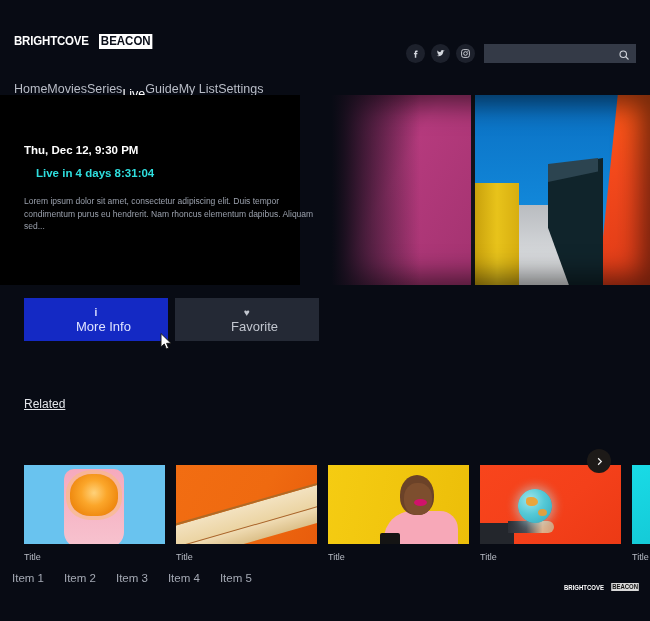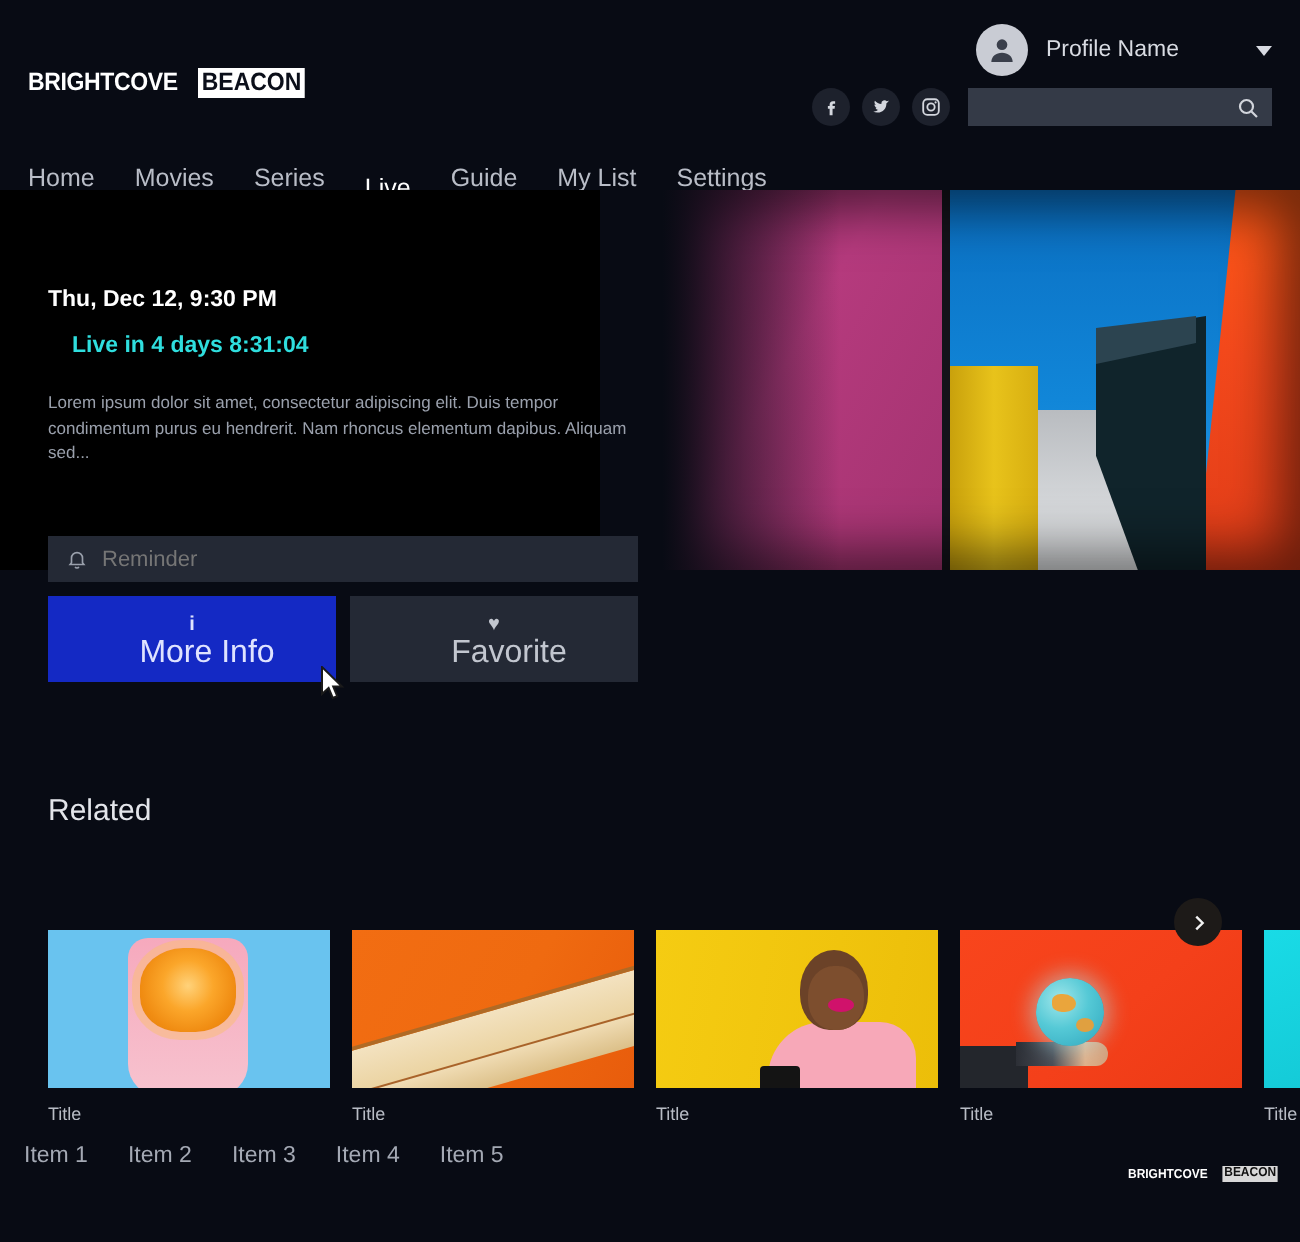--- a/index.html
+++ b/index.html
@@ -46,21 +46,21 @@
     position: relative; width: 152px; height: 19px; background: #343a47;
     display: flex; align-items: center; padding: 0 6px; margin-left: 3px;
   }
   .searchbox input {
     background: transparent; border: none; outline: none; color: #e2e4ea;
     font-size: 10px; width: 100%; font-family: "Liberation Sans", sans-serif;
   }
   .searchbox .sicon { position: absolute; right: 6px; top: 3px; color: #d2d5dc; }
 
   
-  .nav { position: absolute; left: 14px; top: 74px; display: flex; gap: 20px; align-items: center; }
+  .nav { position: absolute; left: 14px; top: 74px; display: flex; align-items: center; }
   .nav-item { color: #b9bdc7; font-size: 12.5px; padding-bottom: 4px; cursor: pointer; white-space: nowrap; }
   .nav-item.active { color: #ffffff; border-bottom: 2px solid #ffffff; margin-top: 13px; }
 
   
   .hero { position: absolute; left: 0; top: 95px; width: 650px; height: 190px; overflow: hidden; background: #000; }
   .hero-img { position: absolute; left: 330px; top: 0; width: 320px; height: 190px; overflow: hidden; }
   .hero-img .sky { position: absolute; inset: 0; background: linear-gradient(#0a6fc2 0%, #1186d8 55%, #2b9be6 100%); }
   .hero-img .magenta {
     position: absolute; left: 0; top: 0; width: 141px; height: 190px;
     background: linear-gradient(120deg, #8d2a63 0%, #b53a7d 45%, #a33370 100%);
@@ -112,26 +112,26 @@
     font-size: 11px; width: 100%; font-family: "Liberation Sans", sans-serif;
   }
   .btn-row { position: absolute; left: 24px; top: 298px; display: flex; gap: 7px; }
   .btn {
     width: 144px; height: 43px; display: flex; flex-direction: column;
     align-items: center; justify-content: center; cursor: pointer;
   }
   .btn-primary { background: #1429c4; color: #dfe3ff; }
   .btn-secondary { background: #242935; color: #c2c6cf; }
   .btn .bicon { font-size: 10px; line-height: 11px; margin-bottom: 2px; font-weight: bold; }
-  .btn .blabel { font-size: 16px; line-height: 13px; padding-left: 15px; }
+  .btn .blabel { font-size: 13px; line-height: 13px; padding-left: 15px; }
 
   .cursor { position: absolute; left: 160px; top: 333px; pointer-events: none; }
 
   
-  .related-title { position: absolute; left: 24px; top: 397px; color: #e3e5ea; font-size: 15px; }
+  .related-title { position: absolute; left: 24px; top: 397px; color: #e3e5ea; font-size: 12px; text-decoration: underline; }
   .rail { position: absolute; left: 24px; top: 428px; width: 626px; height: 95px; overflow: hidden; margin-top: 37px; }
   .card { position: absolute; top: 0; width: 141px; }
   .thumb { width: 141px; height: 79px; overflow: hidden; position: relative; }
   .card-label { color: #b8bcc5; font-size: 9px; margin-top: 8px; }
 
   .t1 { background: #69c3ef; }
   .t1 .pad { position: absolute; left: 40px; top: 4px; width: 60px; height: 79px;
              background: linear-gradient(#f6a9bd, #f7c3cf); border-radius: 10px 10px 16px 16px; }
   .t1 .orange-slice { position: absolute; left: 46px; top: 9px; width: 48px; height: 42px;
              background: radial-gradient(circle at 50% 45%, #ffd27a 0%, #fba62a 38%, #f08c12 70%, #e07d0c 100%);
@@ -190,30 +190,20 @@
 
 <div class="page">
 
   <div class="topbar">
 
     <div class="logo">
       <span class="logo-main">BRIGHTCOVE</span>
       <span class="logo-badge">BEACON</span>
     </div>
 
-    <div class="profile">
-      <div class="avatar">
-        <svg width="16" height="16" viewBox="0 0 24 24">
-          <circle cx="12" cy="8" r="4" fill="#3a3f4b"></circle>
-          <path d="M4 21c0-4.4 3.6-7 8-7s8 2.6 8 7z" fill="#3a3f4b"></path>
-        </svg>
-      </div>
-      <span class="profile-name">Profile Name</span>
-      <span class="caret"></span>
-    </div>
 
     <div class="social-search">
       <div class="social">
         <svg width="11" height="11" viewBox="0 0 24 24" fill="currentColor">
           <path d="M14.5 8.5h2V5.6h-2.4c-2.3 0-3.6 1.4-3.6 3.6v1.6H8.6v3h1.9V21h3.2v-7.2h2.2l.4-3h-2.6v-1.2c0-.7.3-1.1.8-1.1z"></path>
         </svg>
       </div>
       <div class="social">
         <svg width="11" height="11" viewBox="0 0 24 24" fill="currentColor">
           <path d="M21 6.1c-.6.3-1.3.5-2 .6.7-.4 1.3-1.1 1.5-1.9-.7.4-1.4.7-2.2.9A3.4 3.4 0 0 0 12.4 8c0 .3 0 .5.1.8-2.9-.2-5.4-1.5-7.1-3.6-.3.5-.5 1.1-.5 1.7 0 1.2.6 2.2 1.5 2.8-.6 0-1.1-.2-1.6-.4 0 1.6 1.2 3 2.7 3.3-.3.1-.6.1-.9.1h-.6c.4 1.3 1.6 2.3 3.1 2.3A6.9 6.9 0 0 1 3 16.6a9.7 9.7 0 0 0 5.2 1.5c6.3 0 9.7-5.2 9.7-9.7v-.4c.7-.5 1.3-1.1 1.8-1.8z"></path>
@@ -263,29 +253,20 @@
     <div class="hero-fade"></div>
     <div class="hero-panel"></div>
   </div>
 
   <div class="details">
     <div class="event-date">Thu, Dec 12, 9:30 PM</div>
     <div class="event-live">Live in 4 days 8:31:04</div>
     <div class="event-desc">Lorem ipsum dolor sit amet, consectetur adipiscing elit. Duis tempor condimentum purus eu hendrerit. Nam rhoncus elementum dapibus. Aliquam sed...</div>
   </div>
 
-  <div class="reminder">
-    <span class="bell">
-      <svg width="11" height="11" viewBox="0 0 24 24" fill="none" stroke="currentColor" stroke-width="1.8">
-        <path d="M18 16v-5a6 6 0 1 0-12 0v5l-1.5 2h15z"></path>
-        <path d="M10 20.5a2.2 2.2 0 0 0 4 0"></path>
-      </svg>
-    </span>
-    <input type="text" placeholder="Reminder" style="">
-  </div>
 
   <div class="btn-row">
     <div class="btn btn-primary">
       <span class="bicon">i</span>
       <span class="blabel">More Info</span>
     </div>
     <div class="btn btn-secondary">
       <span class="bicon">♥</span>
       <span class="blabel">Favorite</span>
     </div>

